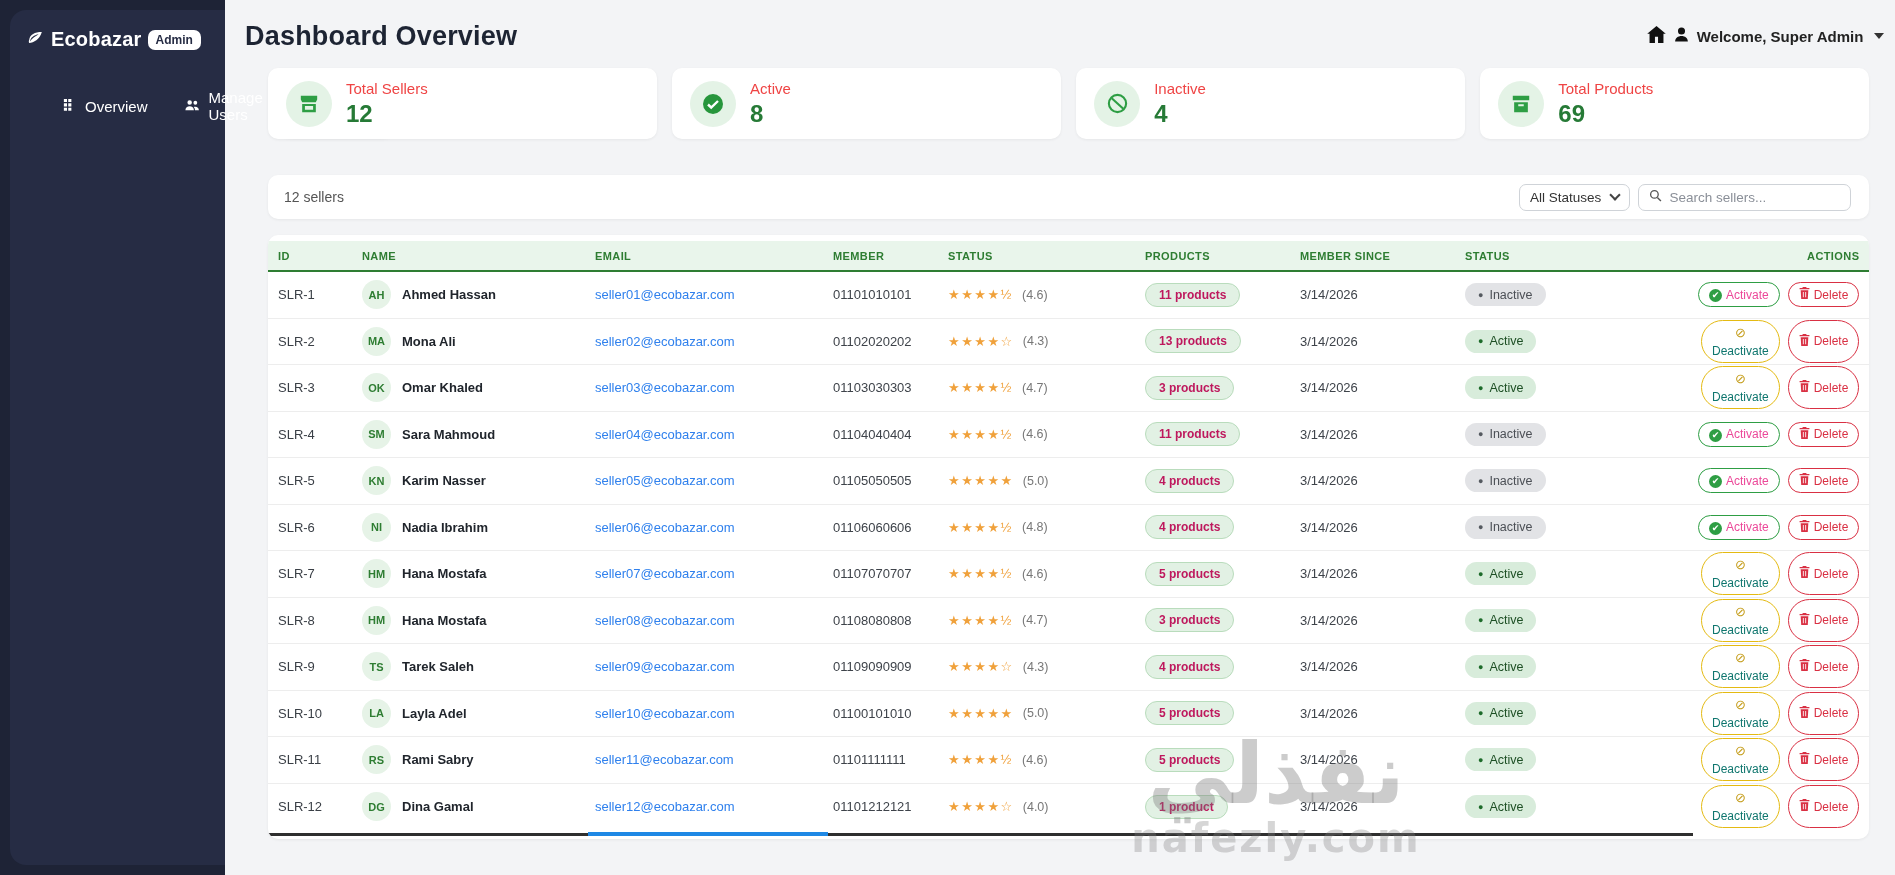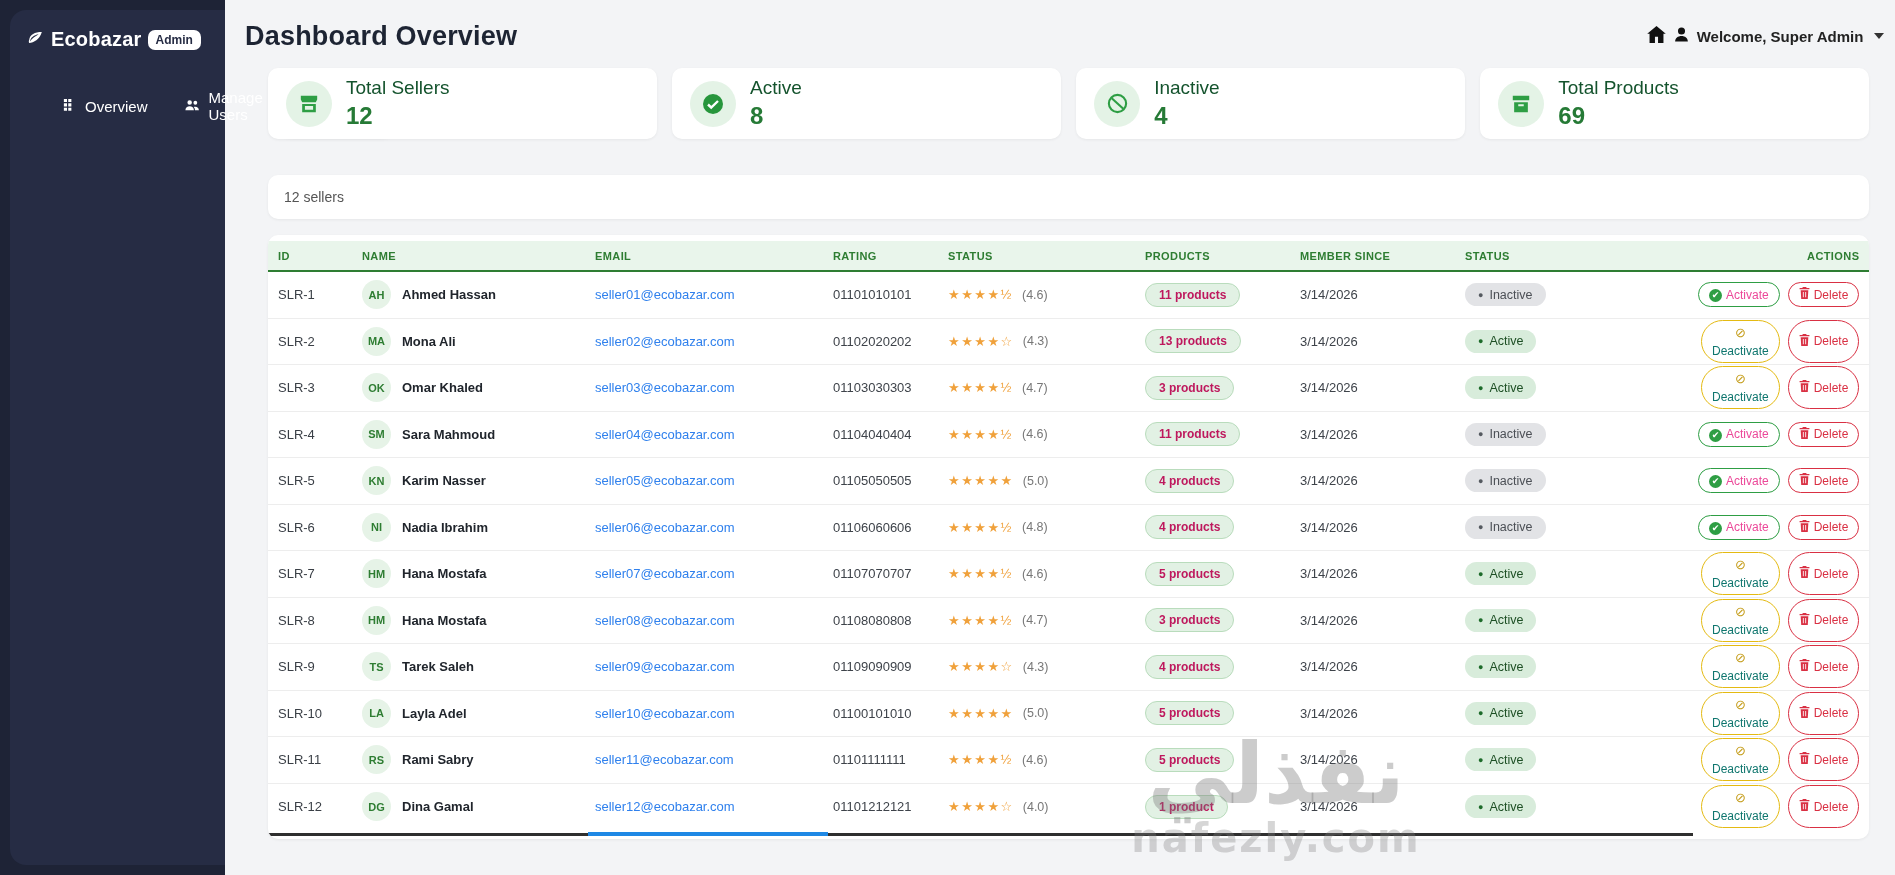--- a/index.html
+++ b/index.html
@@ -24,21 +24,21 @@
   .page-title { font-size:27px; font-weight:bold; color:#1d2433; letter-spacing:.2px; }
   .user-menu { display:flex; align-items:center; gap:7px; font-size:15px; color:#222; cursor:pointer;font-weight:bold; }
   .caret { width:0; height:0; border-left:5px solid transparent; border-right:5px solid transparent; border-top:6px solid #333; margin-left:4px; }
 
   .content { margin-left:23px; margin-right:15px; }
 
   
   .stats { display:flex; gap:15px; margin-top:12px; }
   .stat-card { flex:1; background:#fff; border-radius:10px; box-shadow:0 1px 3px rgba(0,0,0,.06); height:71px; display:flex; align-items:center; padding:0 18px; gap:14px; }
   .stat-icon-wrap { width:46px; height:46px; border-radius:50%; background:#e4f3e6; display:flex; align-items:center; justify-content:center; flex-shrink:0; }
-  .stat-label { color:#14532d; font-size:19px; margin-bottom:3px; }
+  .stat-label { color:#ef4444; font-size:15px; margin-bottom:3px; }
   .stat-value { color:#267a36; font-size:24px; font-weight:bold; }
 
   
   .filterbar { background:#fff; border-radius:10px; box-shadow:0 1px 3px rgba(0,0,0,.06); margin-top:36px; height:44px; display:flex; align-items:center; justify-content:space-between; padding:0 18px 0 16px; }
   .seller-count { color:#555; font-size:14px; }
   .filter-right { display:flex; align-items:center; gap:8px; }
   .status-select { display:flex; align-items:center; gap:10px; border:1px solid #cfd3d8; border-radius:7px; height:27px; padding:0 10px; font-size:13.5px; color:#333; background:#fff; cursor:pointer; }
   .chev { width:8px; height:8px; border-right:2px solid #444; border-bottom:2px solid #444; transform:rotate(45deg); margin-top:-4px; }
   .search-box { display:flex; align-items:center; gap:7px; border:1px solid #cfd3d8; border-radius:7px; height:27px; width:213px; padding:0 10px; background:#fff; }
   .search-box input { border:none; outline:none; font-size:13.5px; color:#333; width:100%; font-family:"Liberation Sans",sans-serif; background:transparent; }
@@ -213,28 +213,43 @@
           </div>
           <div>
             <div class="stat-label">Total Products</div>
             <div class="stat-value">69</div>
           </div>
         </div>
       </div>
 
       <div class="filterbar">
         <span class="seller-count">12 sellers</span>
+        <div class="filter-right">
+          <div class="status-select">
+            <span>All Statuses</span>
+            <span class="chev"></span>
+          </div>
+          <div class="search-box">
+            <span>
+              <svg width="13" height="13" viewBox="0 0 24 24">
+                  <circle cx="10" cy="10" r="7" fill="none" stroke="#555" stroke-width="2.4"></circle>
+                  <path stroke="#555" stroke-width="2.6" d="M15.5 15.5L22 22"></path>
+                </svg>
+            </span>
+            <input type="text" placeholder="Search sellers..." style="">
+          </div>
+        </div>
       </div>
 
       <div class="table-card">
         <div class="tgrid thead">
           <span class="th">ID</span>
           <span class="th">NAME</span>
           <span class="th">EMAIL</span>
-          <span class="th">RATING</span>
+          <span class="th">MEMBER</span>
           <span class="th">STATUS</span>
           <span class="th">PRODUCTS</span>
           <span class="th">MEMBER SINCE</span>
           <span class="th">STATUS</span>
           <span class="th right">ACTIONS</span>
         </div>
         <div id="tbody">
   <div class="tgrid tr">
     <span class="td-id">SLR-1</span>
     <span class="td-name">

